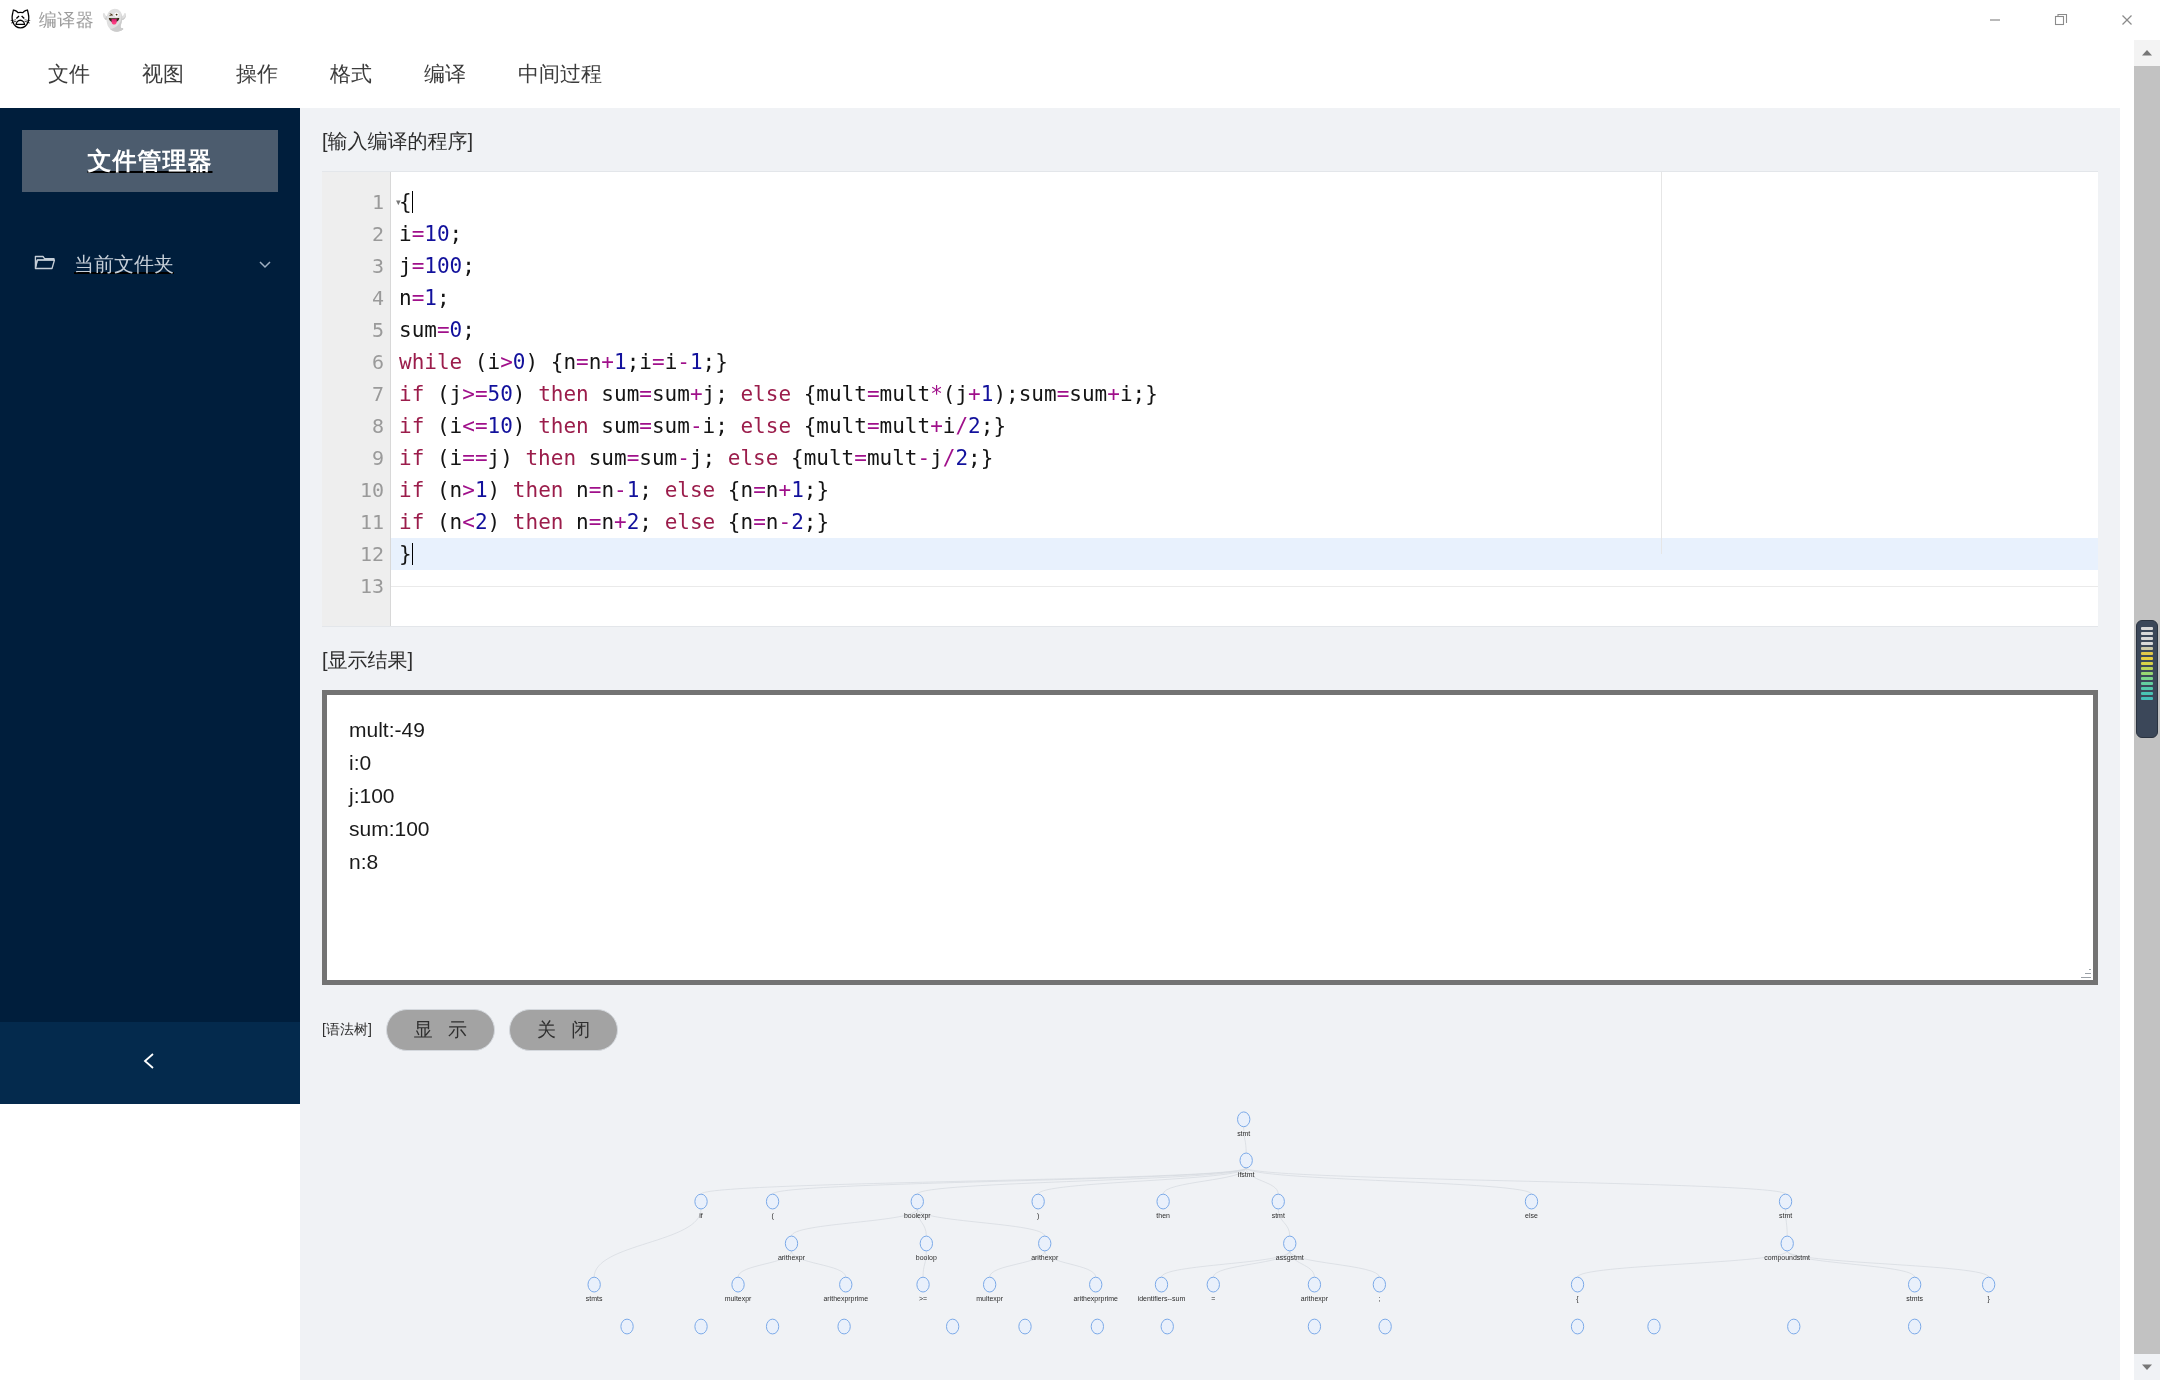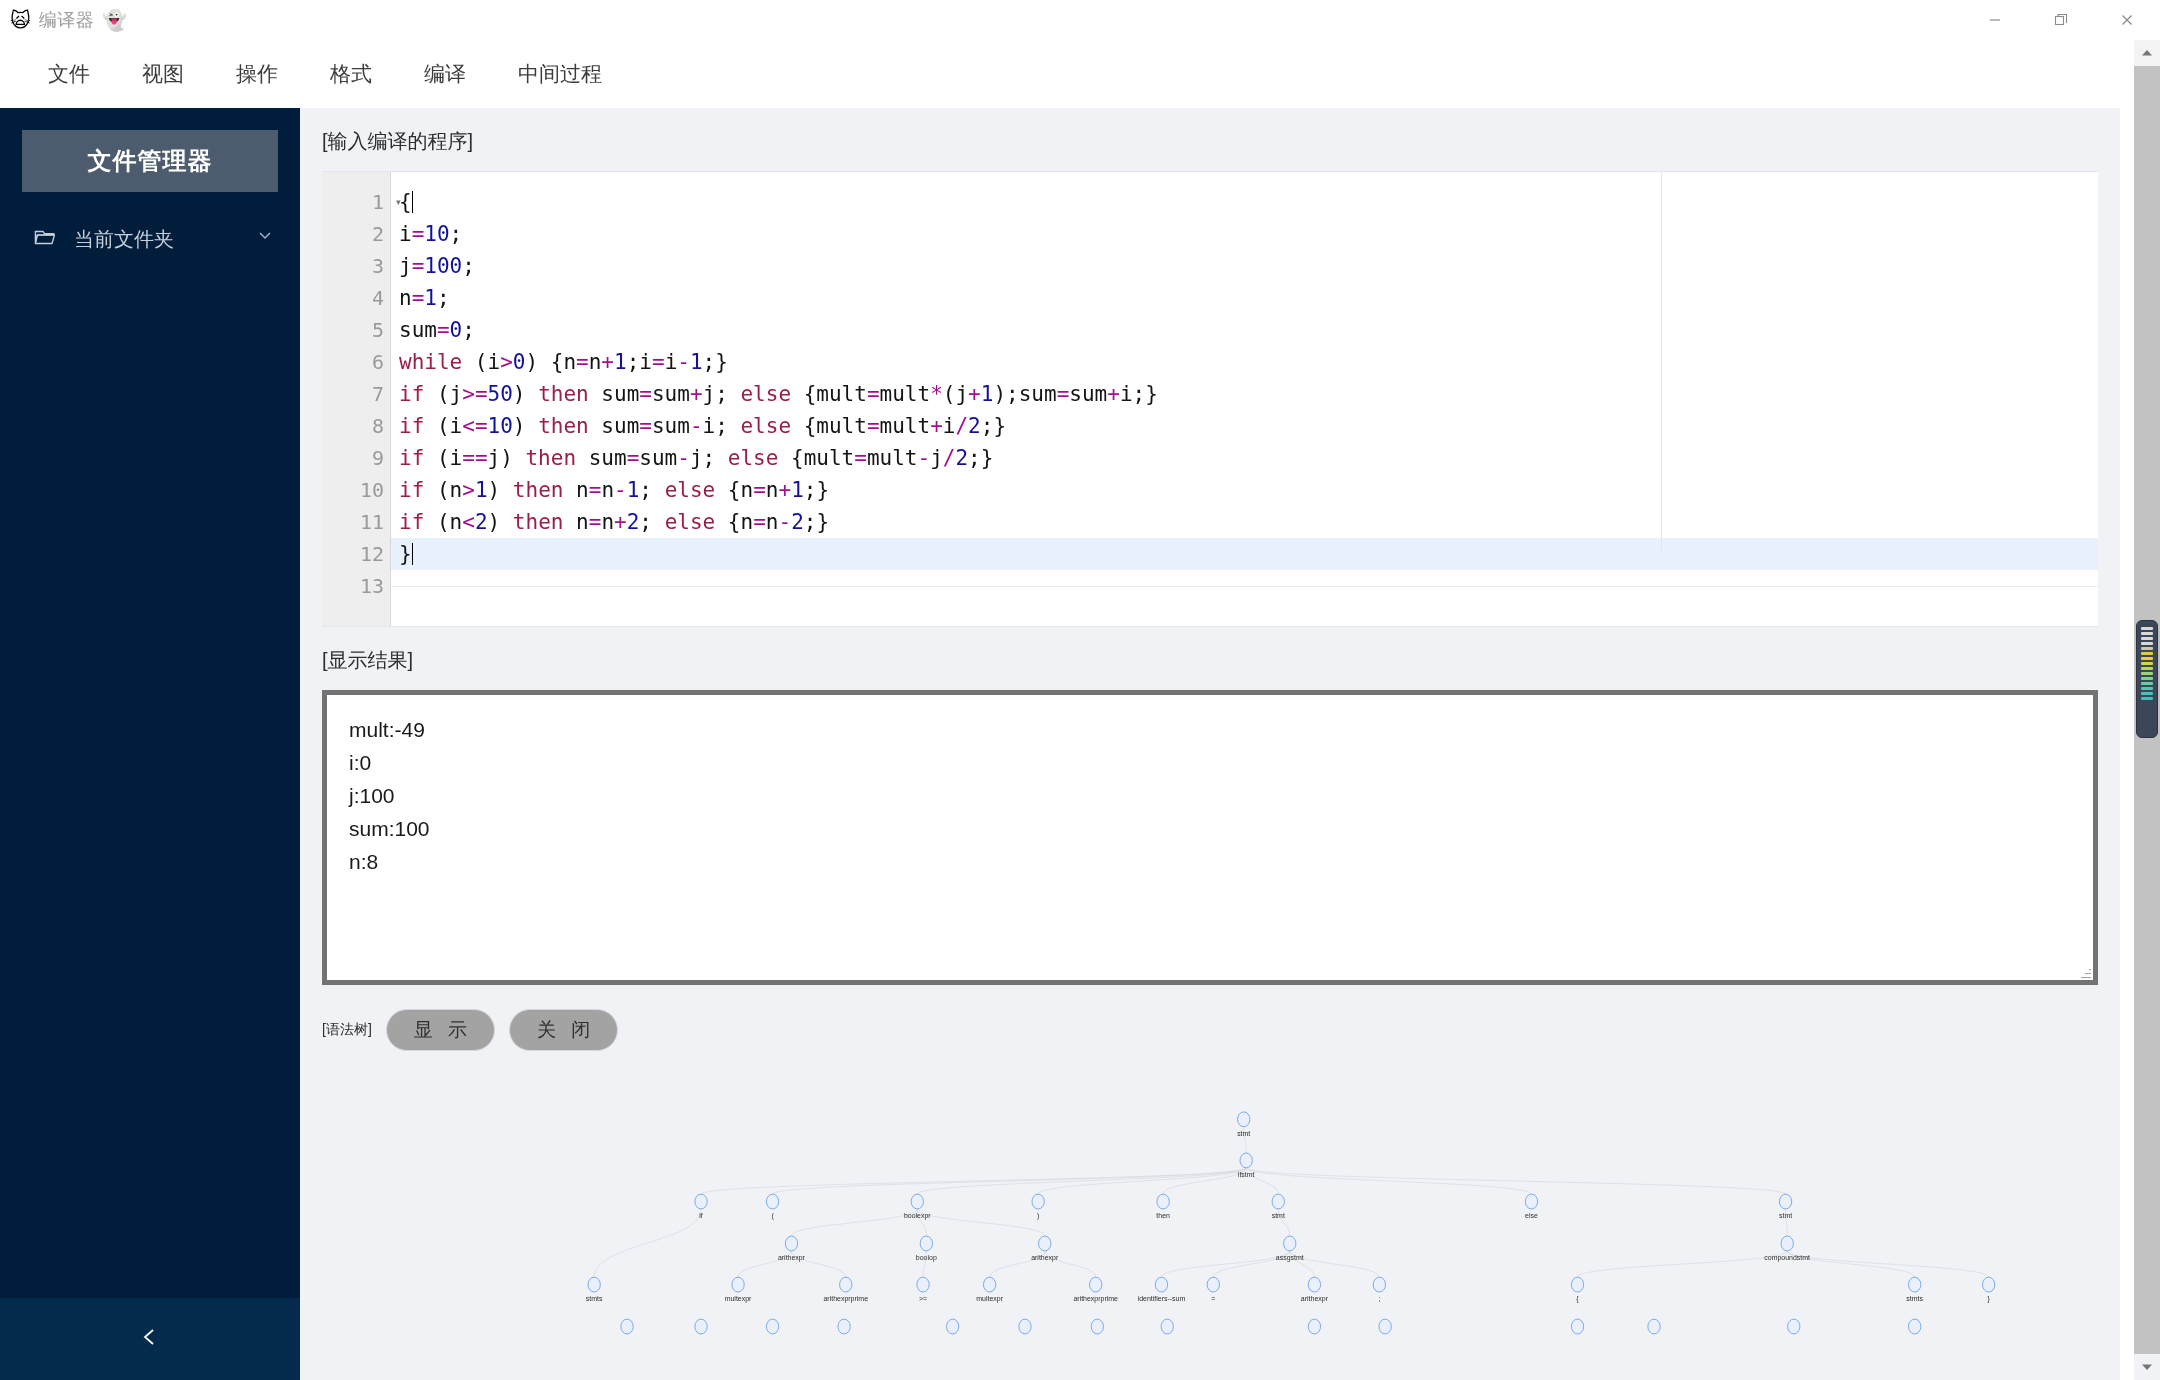--- a/index.html
+++ b/index.html
@@ -48,36 +48,37 @@
   }
   .menu-item {
     font-size: 21px; color: #3c3c3c;
     padding: 8px 26px;
     cursor: default;
   }
 
   
   .sidebar {
     position: absolute; top: 108px; left: 0;
-    width: 300px; height: 1272px;
+    width: 300px; height: 996px;
     background: #001e3c;
     z-index: 20;
+    text-decoration: underline;
   }
   .sidebar-header {
     margin: 22px 22px 0 22px;
     height: 62px;
     background: #4c5c6e;
     display: flex; align-items: center; justify-content: center;
     color: #ffffff; font-size: 24px; font-weight: bold;
     letter-spacing: 1px;
   }
   .folder-row {
     margin-top: 34px;
     height: 52px;
-    display: flex; align-items: flex-start;
+    display: flex; align-items: flex-end;
     padding: 0 26px 0 34px;
     color: #c6cfd8; font-size: 20px;
     gap: 18px;
   }
   .folder-row .fname { flex: 1; }
   .sidebar-collapse {
     position: absolute; left: 0; bottom: 0;
     width: 300px; height: 82px;
     background: #042a4d;
     display: flex; align-items: center; justify-content: center;

